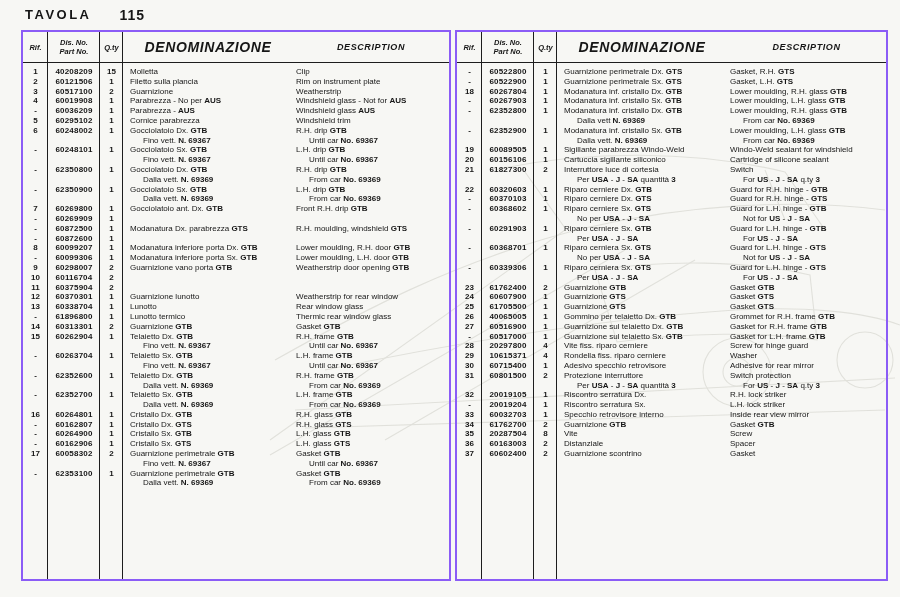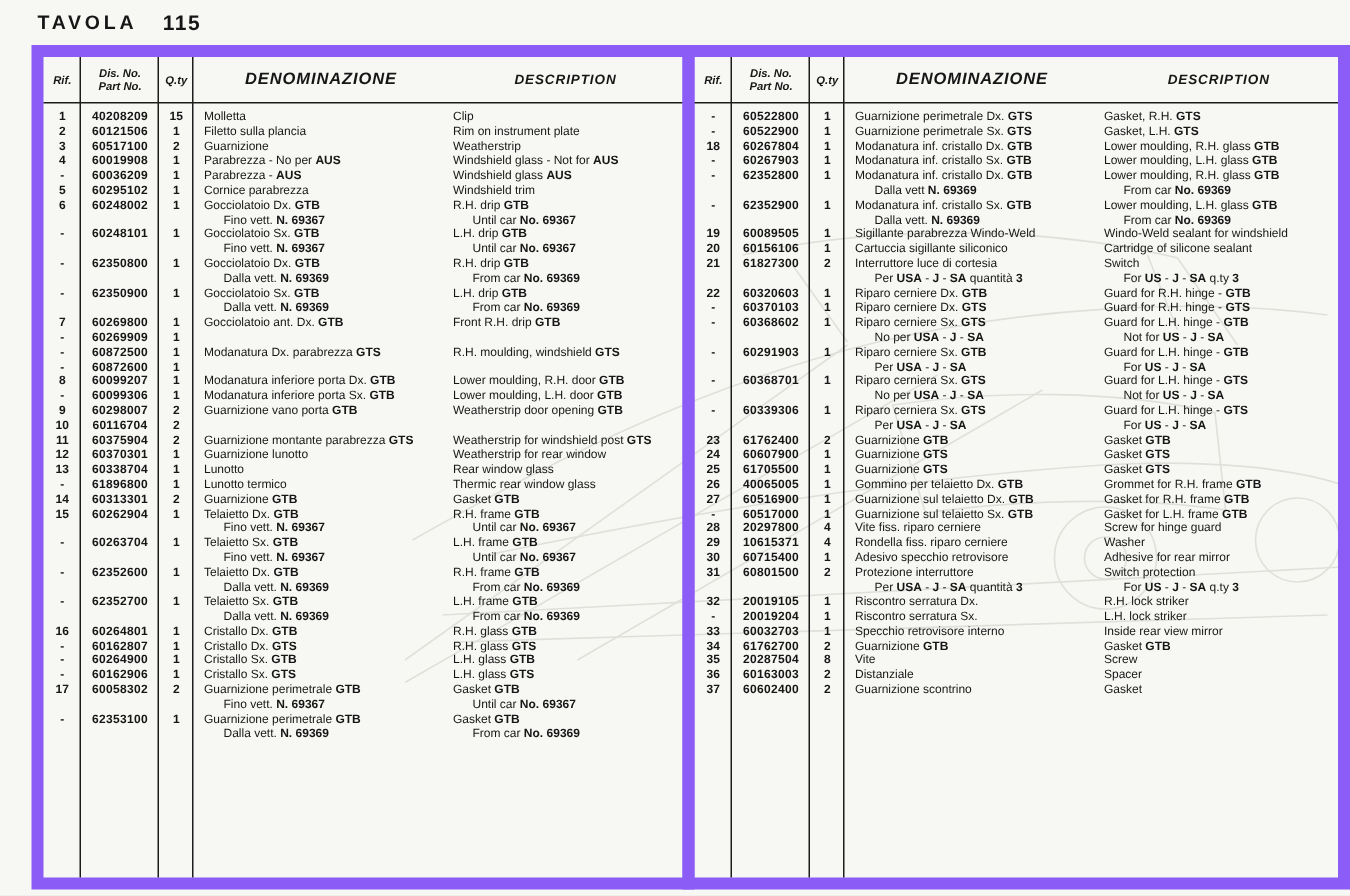--- a/index.html
+++ b/index.html
@@ -4,37 +4,37 @@
 <style>
   html,body{margin:0;padding:0;background:#e9e9e6;}
   .sheet{
     position:relative;width:900px;height:597px;margin:0 auto;
     background:#f7f7f4;overflow:hidden;
     font-family:"Liberation Sans",sans-serif;color:#161616;
   }
   
   .title{position:absolute;left:25px;top:7px;font-size:13px;font-weight:bold;
          letter-spacing:2.5px;display:flex;align-items:flex-start;}
-  .title .num{margin-left:17px;letter-spacing:1px;font-size:14px;}
+  .title .num{margin-left:28px;letter-spacing:1px;font-size:14px;}
   
   .wm{position:absolute;left:265px;top:110px;width:640px;height:360px;opacity:.55;pointer-events:none;}
   
-  .ptable{position:absolute;top:30px;height:547px;border:8px solid #8b5cf6;background:transparent;}
+  .ptable{position:absolute;top:30px;height:547px;border:2px solid #8b5cf6;background:transparent;}
   #tleft{left:21px;width:426px;}
   #tright{left:455px;width:429px;}
   .vline{position:absolute;top:0;bottom:0;width:1px;background:#1d1d1d;}
   .v1{left:24px;}.v2{left:76px;}.v3{left:99px;}
   .hline{position:absolute;left:0;right:0;top:30px;height:1px;background:#1d1d1d;}
   .thead{position:absolute;top:0;left:0;right:0;height:30px;display:flex;
          font-style:italic;font-weight:bold;}
   .hc{display:flex;flex-direction:column;align-items:center;justify-content:center;font-size:7.5px;line-height:9px;}
   .h-rif{width:25px;}
   .h-part{width:52px;font-style:italic;}
   .h-qty{width:23px;}
-  .h-denom{width:170px;font-size:11px;letter-spacing:.6px;}
+  .h-denom{width:170px;font-size:14px;letter-spacing:.6px;}
   .h-desc{flex:1;font-size:9px;letter-spacing:.6px;font-style:italic;}
   .tbody{position:absolute;top:31px;left:0;right:0;bottom:0;padding-top:4px;overflow:hidden;}
   .trow{display:flex;align-items:flex-start;}
   .trow div{font-size:8px;line-height:9.8px;}
   .c-rif{width:25px;text-align:center;font-weight:bold;}
   .c-part{width:52px;text-align:center;font-weight:bold;letter-spacing:.2px;}
   .c-qty{width:23px;text-align:center;font-weight:bold;}
   .c-main{flex:1;display:flex;}
   .c-denom{width:170px;padding-left:7px;box-sizing:border-box;}
   .c-desc{flex:1;padding-left:3px;}
@@ -301,28 +301,20 @@
         </div>
         <div class="trow">
           <div class="c-rif">10</div>
           <div class="c-part">60116704</div>
           <div class="c-qty">2</div>
         </div>
         <div class="trow">
           <div class="c-rif">11</div>
           <div class="c-part">60375904</div>
           <div class="c-qty">2</div>
-          <div class="c-main">
-            <div class="c-denom">
-              <div class="line">Guarnizione montante parabrezza <b>GTS</b></div>
-            </div>
-            <div class="c-desc">
-              <div class="line">Weatherstrip for windshield post <b>GTS</b></div>
-            </div>
-          </div>
         </div>
         <div class="trow">
           <div class="c-rif">12</div>
           <div class="c-part">60370301</div>
           <div class="c-qty">1</div>
           <div class="c-main">
             <div class="c-denom">
               <div class="line">Guarnizione lunotto</div>
             </div>
             <div class="c-desc">

